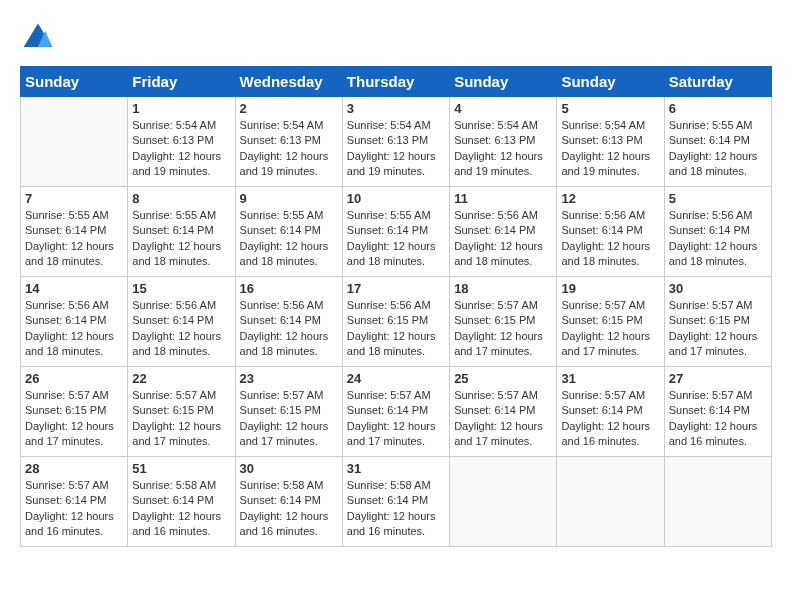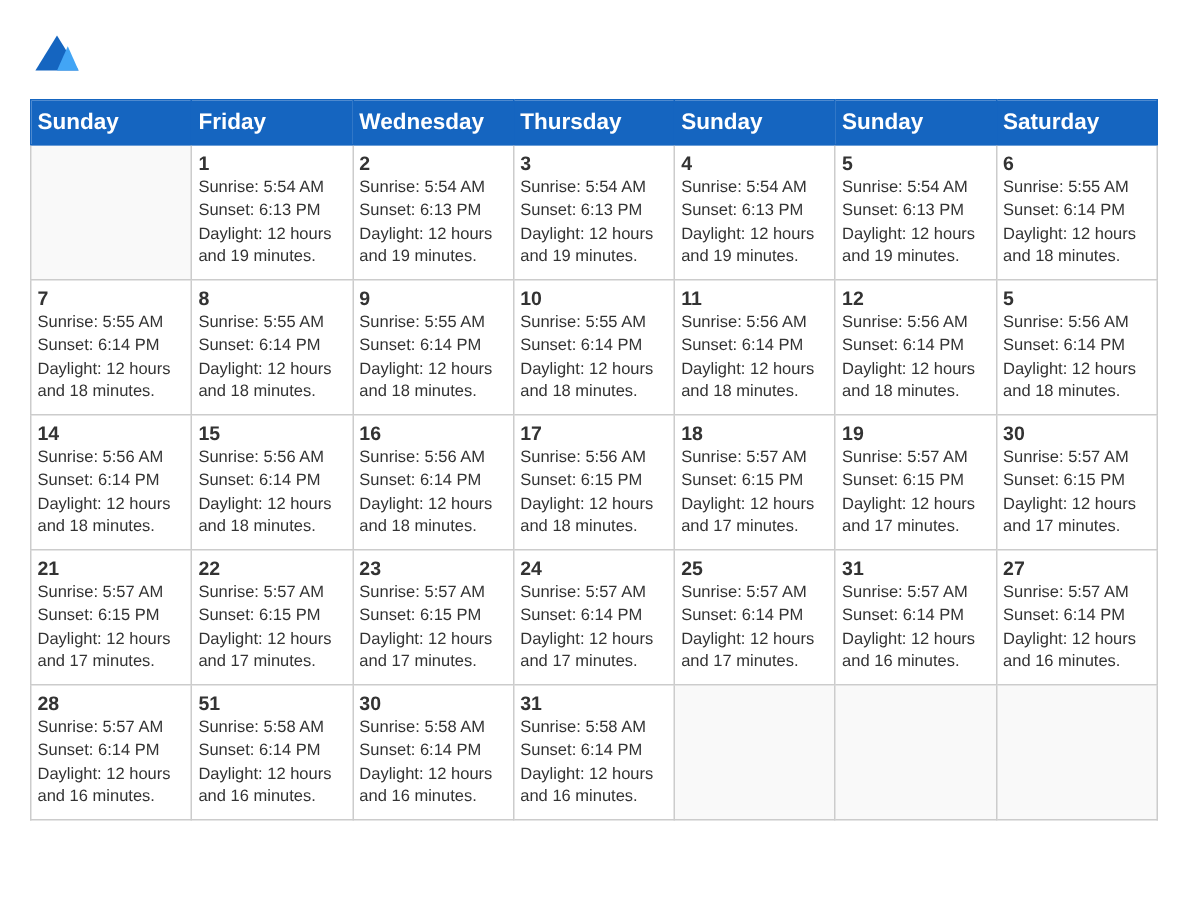--- a/index.html
+++ b/index.html
@@ -267,21 +267,21 @@
         <td>
           <span class="day-num">30</span>
           <div class="day-info" style="white-space: pre-line;">Sunrise: 5:57 AM
 Sunset: 6:15 PM
 Daylight: 12 hours
 and 17 minutes.</div>
         </td>
       </tr>
       <tr class="week-row">
         <td>
-          <span class="day-num">21</span>
+          <span class="day-num">26</span>
           <div class="day-info" style="white-space: pre-line;">Sunrise: 5:57 AM
 Sunset: 6:15 PM
 Daylight: 12 hours
 and 17 minutes.</div>
         </td>
         <td>
           <span class="day-num">22</span>
           <div class="day-info" style="white-space: pre-line;">Sunrise: 5:57 AM
 Sunset: 6:15 PM
 Daylight: 12 hours

